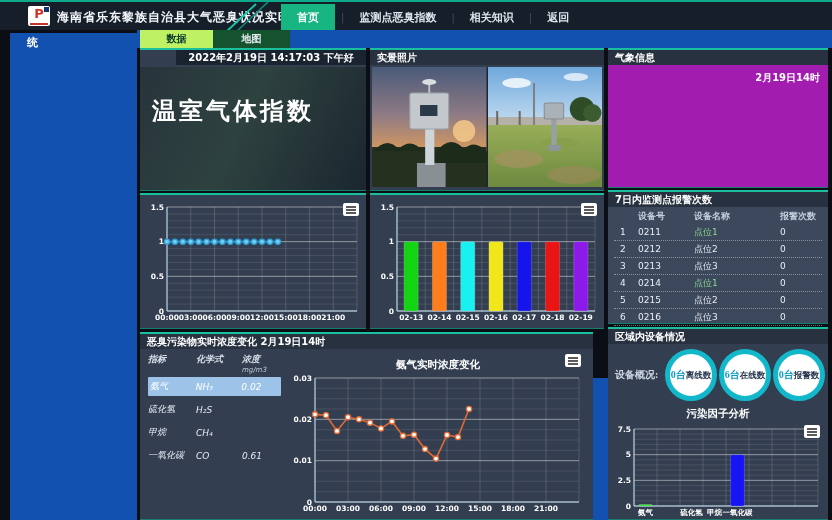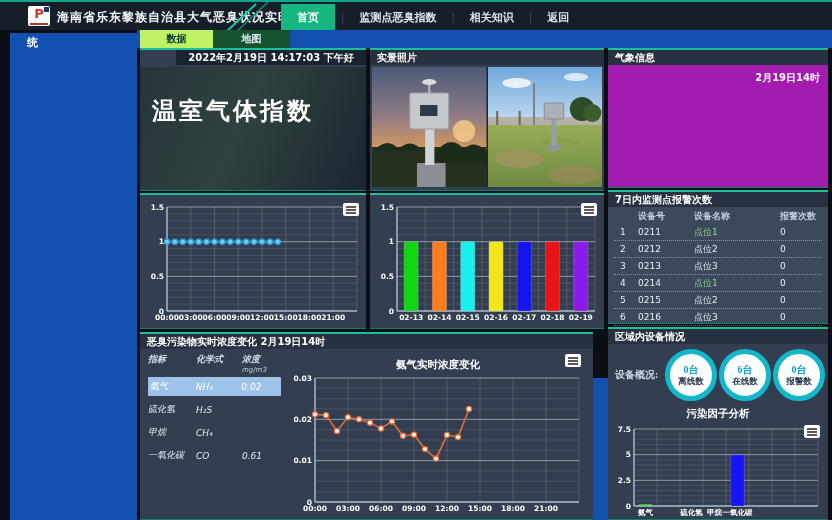--- a/index.html
+++ b/index.html
@@ -58,21 +58,21 @@
   .p-unit{font-size:7px;color:#c2cdd9;margin:0 0 3px 94px;}
   .prow{display:flex;height:23px;align-items:center;}
   .prow.hl{background:#9dc4e8;color:#fff;height:19px;margin:2px 4px 2px 0;border-radius:1px;}
   .prow.hl .pc0{padding-left:2px;width:46px;}
   .poll-chart{position:absolute;left:145px;top:16px;right:2px;bottom:0;}
   .chart-title{position:absolute;top:8px;left:0;right:0;text-align:center;font-size:10.5px;font-weight:bold;color:#fff;}
   
   .dev-row{position:absolute;top:20px;left:2px;right:2px;display:flex;align-items:center;font-family:Liberation Serif, serif;}
   .dev-label{width:54px;font-size:10px;font-weight:bold;color:#ccd6e4;padding-left:5px;}
   .badge{width:42px;height:42px;border-radius:50%;border:5px solid #12b7c9;background:#fff;
-    display:flex;flex-direction:column;align-items:center;justify-content:center;margin:0 1px;}
+    display:flex;flex-direction:row;align-items:center;justify-content:center;margin:0 1px;}
   .badge .cnt{font-size:10px;font-weight:bold;color:#0c9cc2;line-height:12px;}
   .badge .lbl{font-size:8.5px;font-weight:bold;color:#26364e;line-height:11px;}
   .pf-title{position:absolute;top:78px;left:0;right:0;text-align:center;font-size:10.5px;font-weight:bold;color:#fff;}
 </style>
 </head>
 <body>
 
 <div class="screen">
 
   <div class="topbar">

